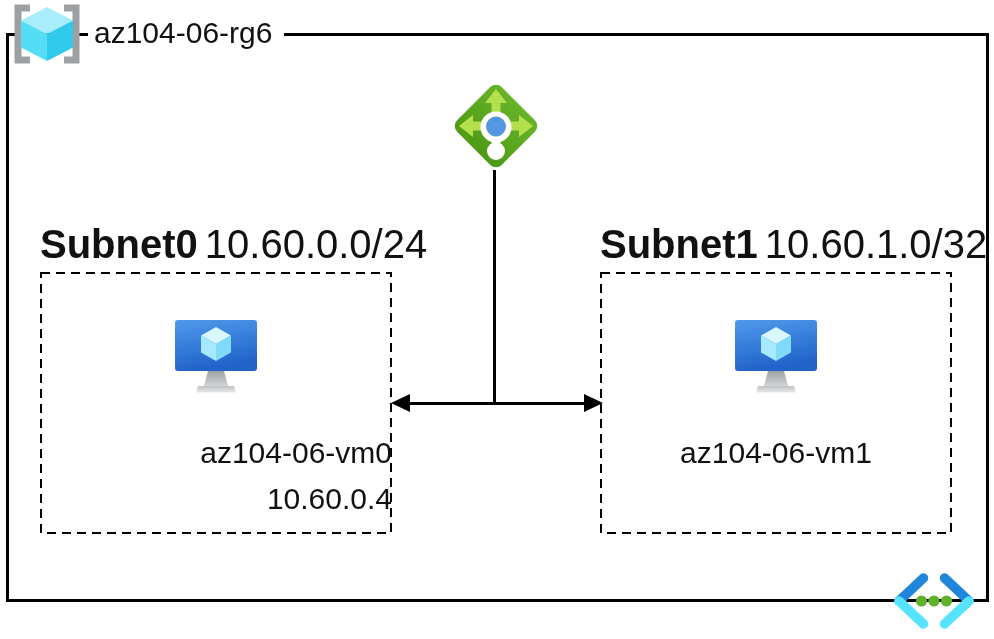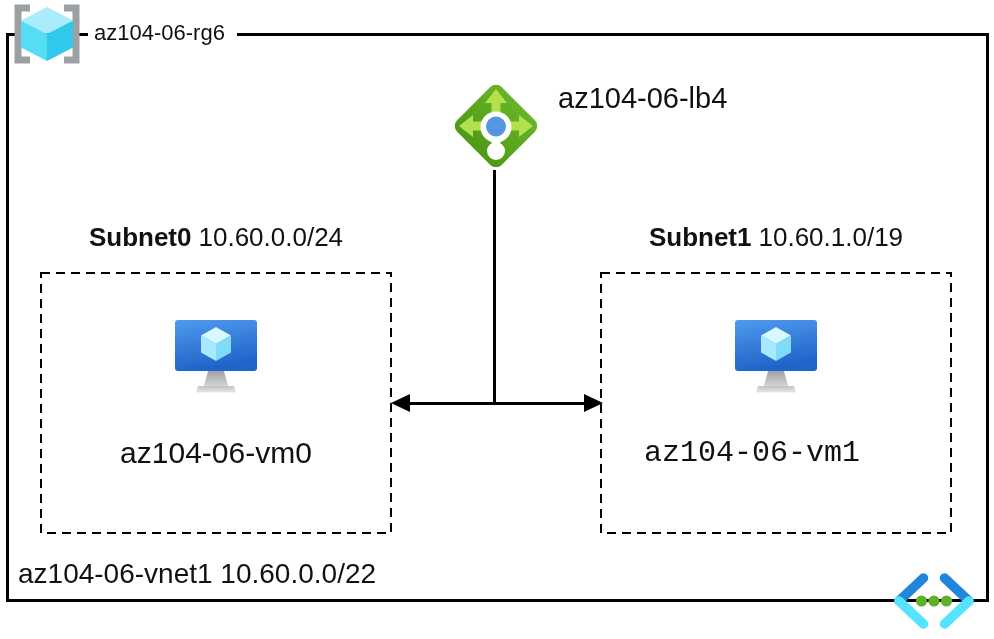--- a/index.html
+++ b/index.html
@@ -13,21 +13,21 @@
   
   .outer-box{
     position:absolute;left:6px;top:33px;width:983px;height:569px;
     border:3px solid #000;box-sizing:border-box;background:transparent;
   }
 
   
   .rg-icon{position:absolute;left:8px;top:3px;width:78px;height:62px;}
   .rg-label{
     position:absolute;left:88px;top:33px;transform:translateY(-50%);
-    background:#fff;padding:3px 12px 3px 6px;font-size:22px;white-space:nowrap;
+    background:#fff;padding:3px 12px 3px 6px;font-size:30px;white-space:nowrap;
   }
 
   
   .lb-icon{position:absolute;left:448px;top:78px;width:96px;height:96px;}
   .lb-labels{position:absolute;left:558px;top:75px;font-size:29px;line-height:47px;white-space:nowrap;}
 
   
   .vline{position:absolute;left:493px;top:170px;width:3px;height:233px;background:#000;}
   .hline{position:absolute;left:405px;top:402px;width:180px;height:3px;background:#000;}
   .arrow-left{
@@ -38,36 +38,36 @@
     position:absolute;left:584px;top:394px;width:0;height:0;
     border-top:9px solid transparent;border-bottom:9px solid transparent;border-left:19px solid #000;
   }
 
   
   .subnet-box{position:absolute;top:272px;width:352px;height:262px;}
   .subnet-box-a{left:40px;}
   .subnet-box-b{left:600px;}
   .subnet-label{
     position:absolute;top:222px;width:352px;text-align:center;
-    font-size:26px;white-space:nowrap;
+    font-size:40px;white-space:nowrap;
   }
   .subnet-label-a{left:40px;}
   .subnet-label-b{left:600px;}
   .subnet-name{font-weight:700;margin-right:7px;}
 
   
   .vm-icon{position:absolute;top:319px;width:84px;height:78px;}
   .vm-icon-a{left:174px;}
   .vm-icon-b{left:734px;}
   .vm-label{
     position:absolute;top:430px;width:352px;text-align:center;
     font-size:30px;line-height:46px;white-space:nowrap;
   }
-  .vm-label-a{left:40px;}
-  .vm-label-b{left:576px;font-family:Liberation Mono, monospace;}
+  .vm-label-a{left:40px;text-align:right;}
+  .vm-label-b{left:600px;}
 
   
   .vnet-label{position:absolute;left:18px;top:558px;font-size:28px;white-space:nowrap;background:transparent;}
   .vnet-icon{position:absolute;left:894px;top:572px;width:80px;height:58px;}
 </style>
 </head>
 <body>
 
 <div class="canvas">
 
@@ -112,60 +112,59 @@
     <rect x="16.5" y="16.5" width="63" height="63" rx="8" transform="rotate(45 48 48)" fill="url(#lbGrad)"></rect>
     <polygon points="48,11 59,25 52.5,25 52.5,45 43.5,45 43.5,25 37,25" fill="#B5E04E"></polygon>
     <polygon points="11,48 25,37 25,43.5 45,43.5 45,52.5 25,52.5 25,59" fill="#B5E04E"></polygon>
     <polygon points="85,48 71,37 71,43.5 51,43.5 51,52.5 71,52.5 71,59" fill="#B5E04E"></polygon>
     <circle cx="48" cy="49" r="15.5" fill="#fff"></circle>
     <polygon points="43,58 53,58 51.5,72 44.5,72" fill="#fff"></polygon>
     <circle cx="48" cy="73" r="9" fill="#fff"></circle>
     <circle cx="48" cy="48.5" r="10" fill="#5496DF"></circle>
   </svg>
   <div class="lb-labels">
-    <div>az104-06-lb4</div>
   </div>
 
   <div class="subnet-label subnet-label-a">
     <span class="subnet-name">Subnet0</span><span class="subnet-cidr">10.60.0.0/24</span>
   </div>
   <svg class="subnet-box subnet-box-a" viewBox="0 0 352 262">
     <rect x="1" y="1" width="350" height="260" fill="none" stroke="#000" stroke-width="2" stroke-dasharray="9 6"></rect>
   </svg>
   <svg class="vm-icon vm-icon-a" viewBox="0 0 84 78">
     <rect x="1" y="1" width="82" height="51" rx="3" fill="url(#vmGrad)"></rect>
     <polygon points="42,8 57,16.5 42,25 27,16.5" fill="#D9F7FF"></polygon>
     <polygon points="27,16.5 42,25 42,42 27,33.5" fill="#A5EAFE"></polygon>
     <polygon points="57,16.5 42,25 42,42 57,33.5" fill="#7FDBF8"></polygon>
     <polygon points="34,52 50,52 54,67 30,67" fill="url(#neckGrad)"></polygon>
     <polygon points="24,67 60,67 62,73.5 22,73.5" fill="url(#baseGrad)"></polygon>
   </svg>
   <div class="vm-label vm-label-a">
     <div>az104-06-vm0</div>
+    <div>10.60.0.4</div>
   </div>
 
   <div class="subnet-label subnet-label-b">
-    <span class="subnet-name">Subnet1</span><span class="subnet-cidr">10.60.1.0/19</span>
+    <span class="subnet-name">Subnet1</span><span class="subnet-cidr">10.60.1.0/32</span>
   </div>
   <svg class="subnet-box subnet-box-b" viewBox="0 0 352 262">
     <rect x="1" y="1" width="350" height="260" fill="none" stroke="#000" stroke-width="2" stroke-dasharray="9 6"></rect>
   </svg>
   <svg class="vm-icon vm-icon-b" viewBox="0 0 84 78">
     <rect x="1" y="1" width="82" height="51" rx="3" fill="url(#vmGrad)"></rect>
     <polygon points="42,8 57,16.5 42,25 27,16.5" fill="#D9F7FF"></polygon>
     <polygon points="27,16.5 42,25 42,42 27,33.5" fill="#A5EAFE"></polygon>
     <polygon points="57,16.5 42,25 42,42 57,33.5" fill="#7FDBF8"></polygon>
     <polygon points="34,52 50,52 54,67 30,67" fill="url(#neckGrad)"></polygon>
     <polygon points="24,67 60,67 62,73.5 22,73.5" fill="url(#baseGrad)"></polygon>
   </svg>
   <div class="vm-label vm-label-b">
     <div>az104-06-vm1</div>
   </div>
 
-  <div class="vnet-label">az104-06-vnet1 10.60.0.0/22</div>
   <svg class="vnet-icon" viewBox="0 0 80 58">
     <line x1="29.5" y1="6" x2="5" y2="29" stroke="#1F86DC" stroke-width="9.5" stroke-linecap="round"></line>
     <line x1="5" y1="29" x2="29.5" y2="52" stroke="#55E3FF" stroke-width="9.5" stroke-linecap="round"></line>
     <line x1="50.5" y1="6" x2="75" y2="29" stroke="#1F86DC" stroke-width="9.5" stroke-linecap="round"></line>
     <line x1="75" y1="29" x2="50.5" y2="52" stroke="#55E3FF" stroke-width="9.5" stroke-linecap="round"></line>
     <circle cx="27.5" cy="29" r="5.6" fill="#5FB12A"></circle>
     <circle cx="40" cy="29" r="5.6" fill="#5FB12A"></circle>
     <circle cx="52.5" cy="29" r="5.6" fill="#5FB12A"></circle>
   </svg>
 

